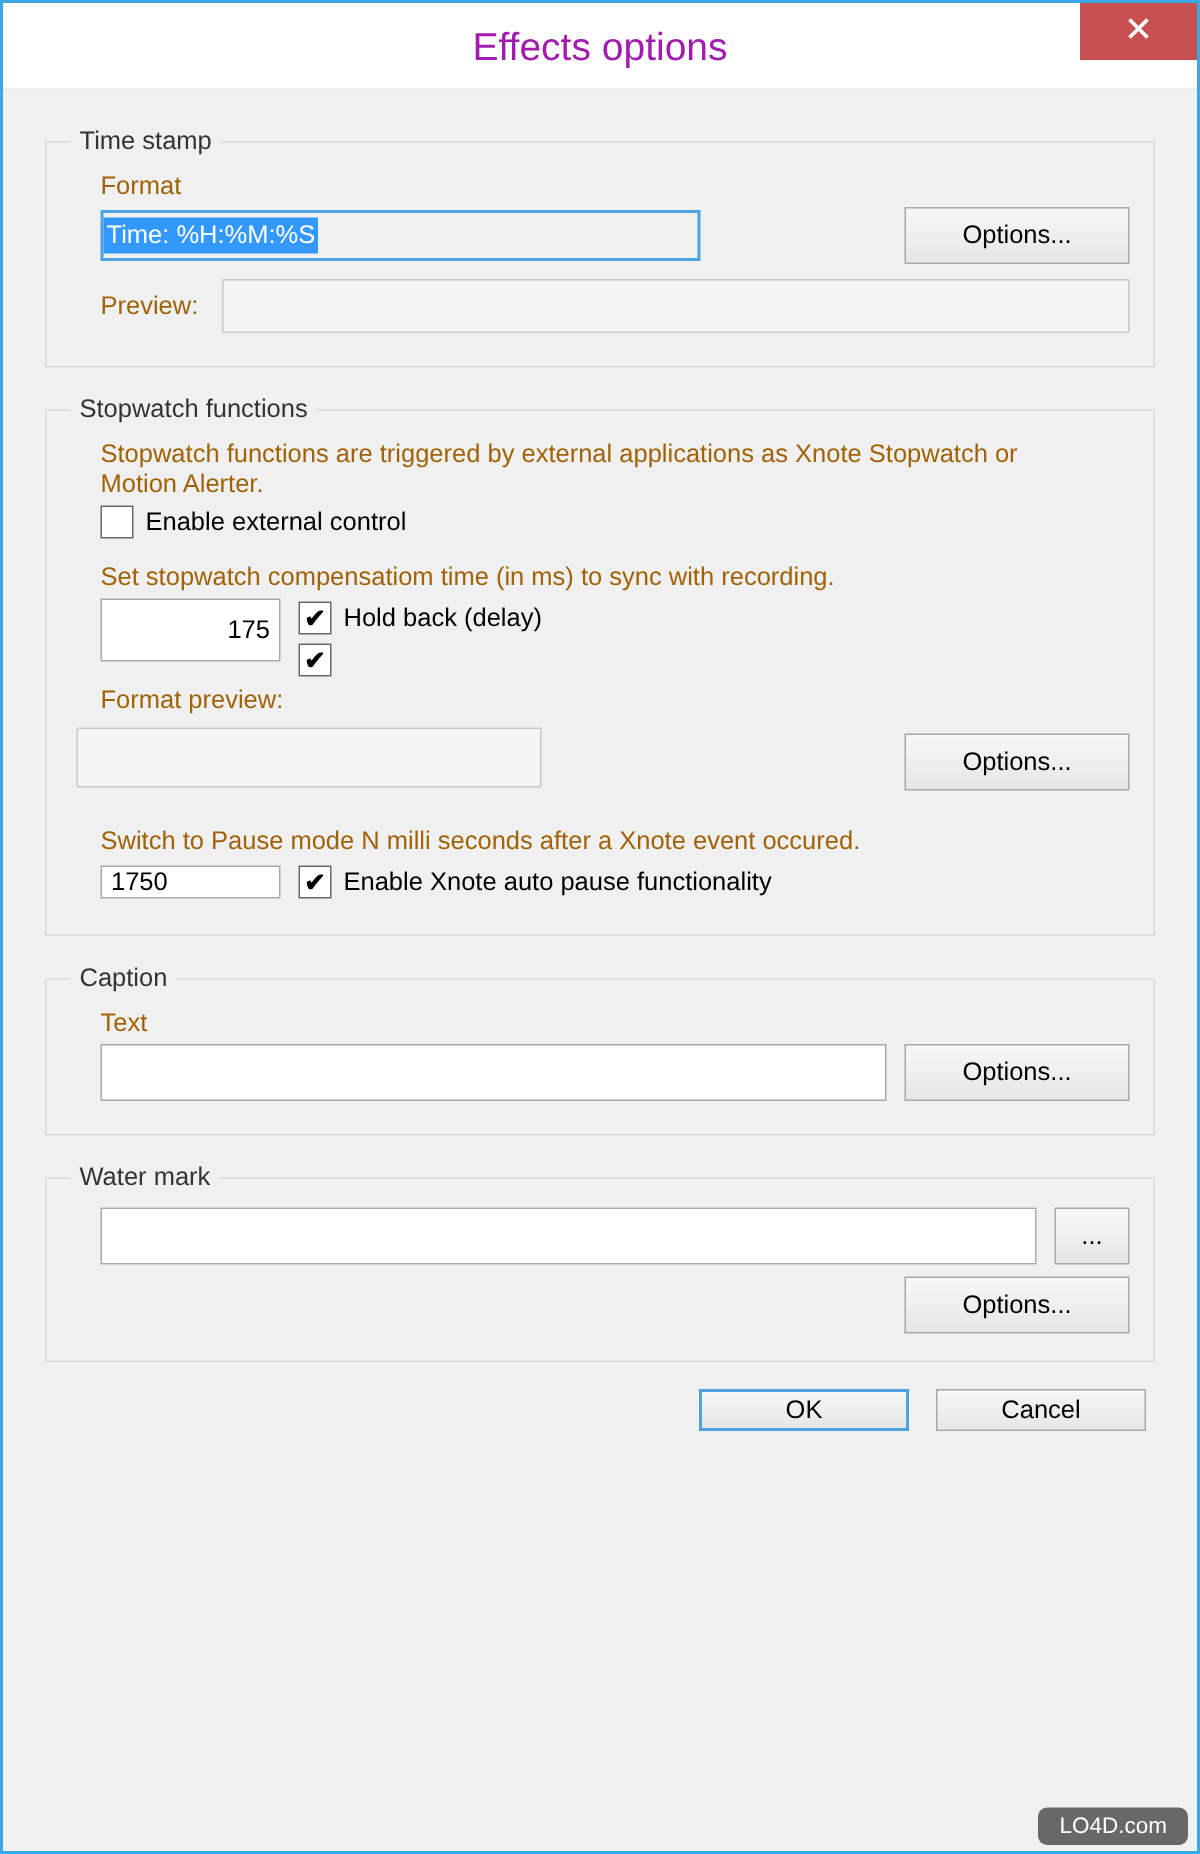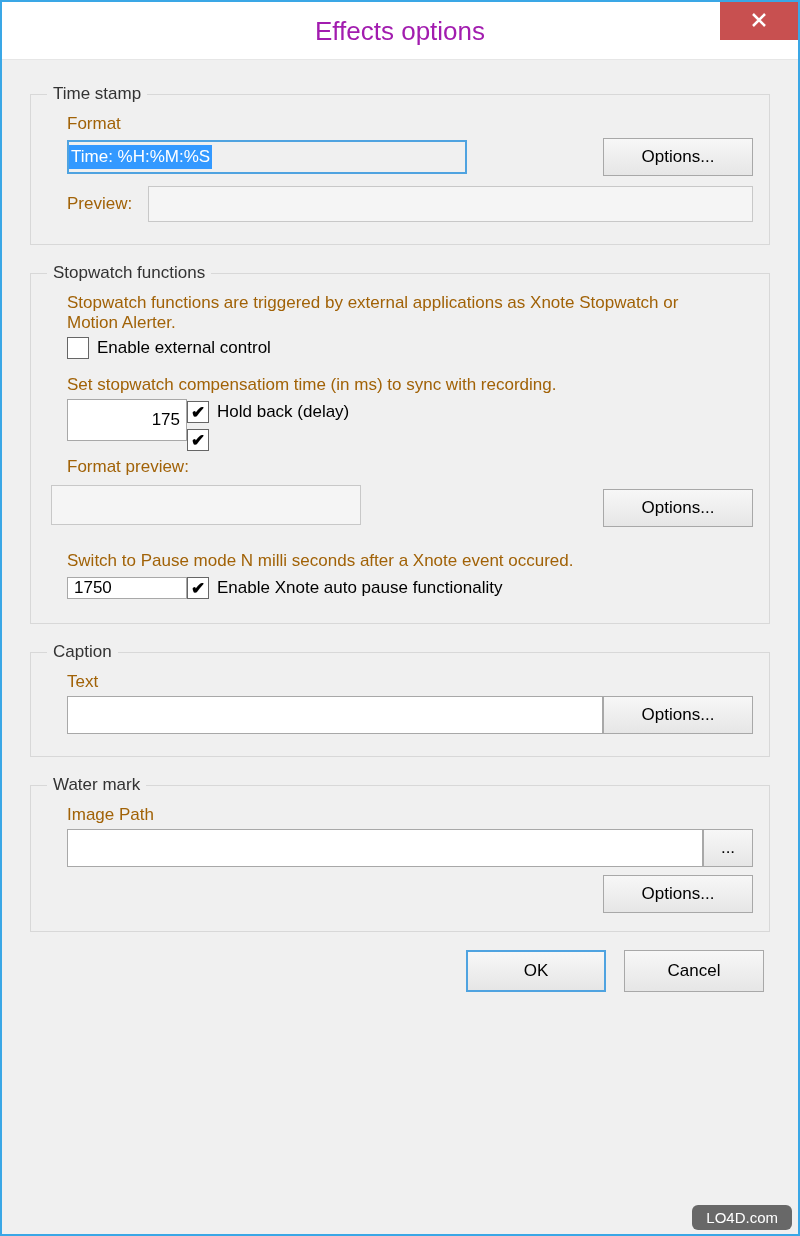--- a/index.html
+++ b/index.html
@@ -65,21 +65,21 @@
   padding: 0 6px;
   color: #333;
   font-size: 17px;
   background: #f0f0f0;
 }
 .label {
   color: #a16207;
   margin: 4px 0 4px 4px;
   display: block;
 }
-.row { display: flex; align-items: center; margin: 4px 0; }
+.row { display: flex; align-items: center; gap: 12px; margin: 4px 0; }
 input[type="text"].field {
   height: 22px;
   border: 1px solid #a8a8a8;
   background: #fff;
   padding: 4px 6px;
   font-family: inherit;
   font-size: 17px;
 }
 .field-highlight {
   border: 2px solid #4fa3e0 !important;
@@ -122,21 +122,21 @@
   flex-shrink: 0;
 }
 .check-mark { font-weight: bold; line-height: 1; }
 .indent { margin-left: 20px; }
 .num-input { width: 120px; }
 .stopwatch-readonly { width: 310px; height: 40px; border:1px solid #c8c8c8; background:#f5f5f5; margin: 4px 0 10px 4px; }
 .footer-btns {
   display: flex; justify-content: flex-end; gap: 18px; margin-top: 12px;
   padding-right: 6px;
 }
-.footer-btns .btn { min-width: 140px; height: 42px; }
+.footer-btns .btn { min-width: 140px; height: 28px; }
 .ok-btn { border: 2px solid #4fa3e0; }
 .watermark {
   position: absolute;
   right: 8px; bottom: 6px;
   background: rgba(80,80,80,0.85);
   color: #fff;
   padding: 4px 14px;
   border-radius: 6px;
   font-size: 15px;
 }
@@ -221,21 +221,20 @@
       <legend>Caption</legend>
       <span class="label indent">Text</span>
       <div class="row indent">
         <input type="text" class="field" style="flex: 1 1 0%; height: 38px;" value="">
         <button class="btn">Options...</button>
       </div>
     </fieldset>
 
     <fieldset>
       <legend>Water mark</legend>
-      <span class="label indent">Image Path</span>
       <div class="row indent">
         <input type="text" class="field" style="flex: 1 1 0%; height: 38px;" value="">
         <button class="btn btn-small" style="height:38px;">...</button>
       </div>
       <div class="wm-options-row">
         <button class="btn">Options...</button>
       </div>
     </fieldset>
 
     <div class="footer-btns">

